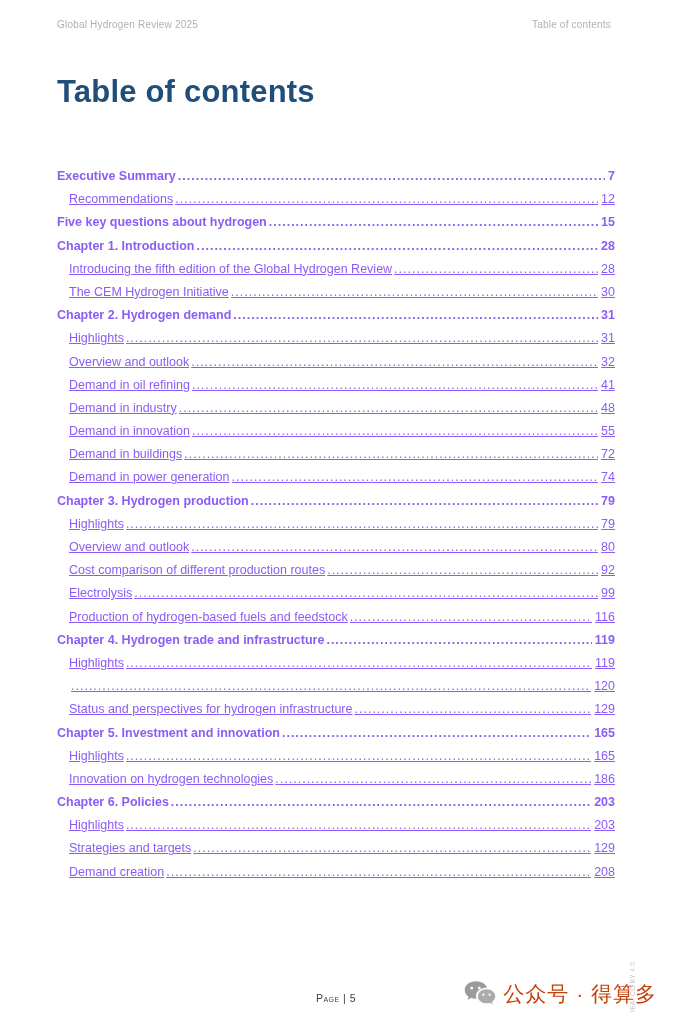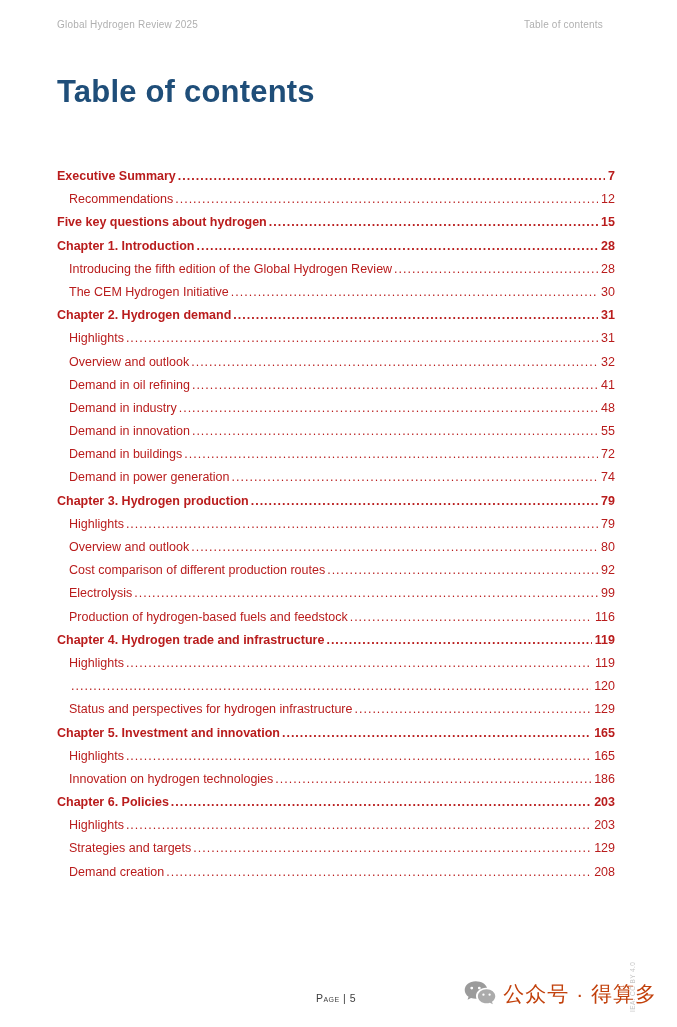--- a/index.html
+++ b/index.html
@@ -7,43 +7,43 @@
     width: 677px; height: 1027px;
     font-family: "Liberation Sans", sans-serif;
     color: #000000;
     position: relative;
     overflow: hidden;
   }
   .page { position: absolute; inset: 0; background: #ffffff; }
 
   
   .running-header {
-    position: absolute; top: 19px; left: 57px; right: 74px;
+    position: absolute; top: 19px; left: 57px; right: 66px;
     display: flex; justify-content: space-between;
     font-size: 10px; color: #b0b0b0; letter-spacing: 0.2px;
   }
 
   
   .doc-title {
     position: absolute; top: 74px; left: 57px;
     font-size: 31px; font-weight: bold; color: #1f4e79;
     letter-spacing: 0.2px;
   }
 
   
   .toc {
     position: absolute; top: 165px; left: 57px; right: 62px;
-    font-size: 12.5px; line-height: 23.2px; color: #b91c1c;
+    font-size: 12.5px; line-height: 23.2px; color: #8b5cf6;
   }
   .toc-row {
     display: flex; align-items: baseline;
     height: 23.2px; white-space: nowrap;
   }
   .toc-row.chapter { font-weight: bold; }
-  .toc-row.section { padding-left: 12px; }
+  .toc-row.section { padding-left: 12px; text-decoration: underline; }
   .toc-label { flex: 0 0 auto; }
   .toc-leader {
     flex: 1 1 auto; overflow: hidden; margin: 0 3px 0 2px;
     min-width: 10px;
   }
   .toc-leader::after {
     content: "....................................................................................................................................................................................................";
     letter-spacing: 1px;
   }
   .toc-page { flex: 0 0 auto; text-align: right; }

